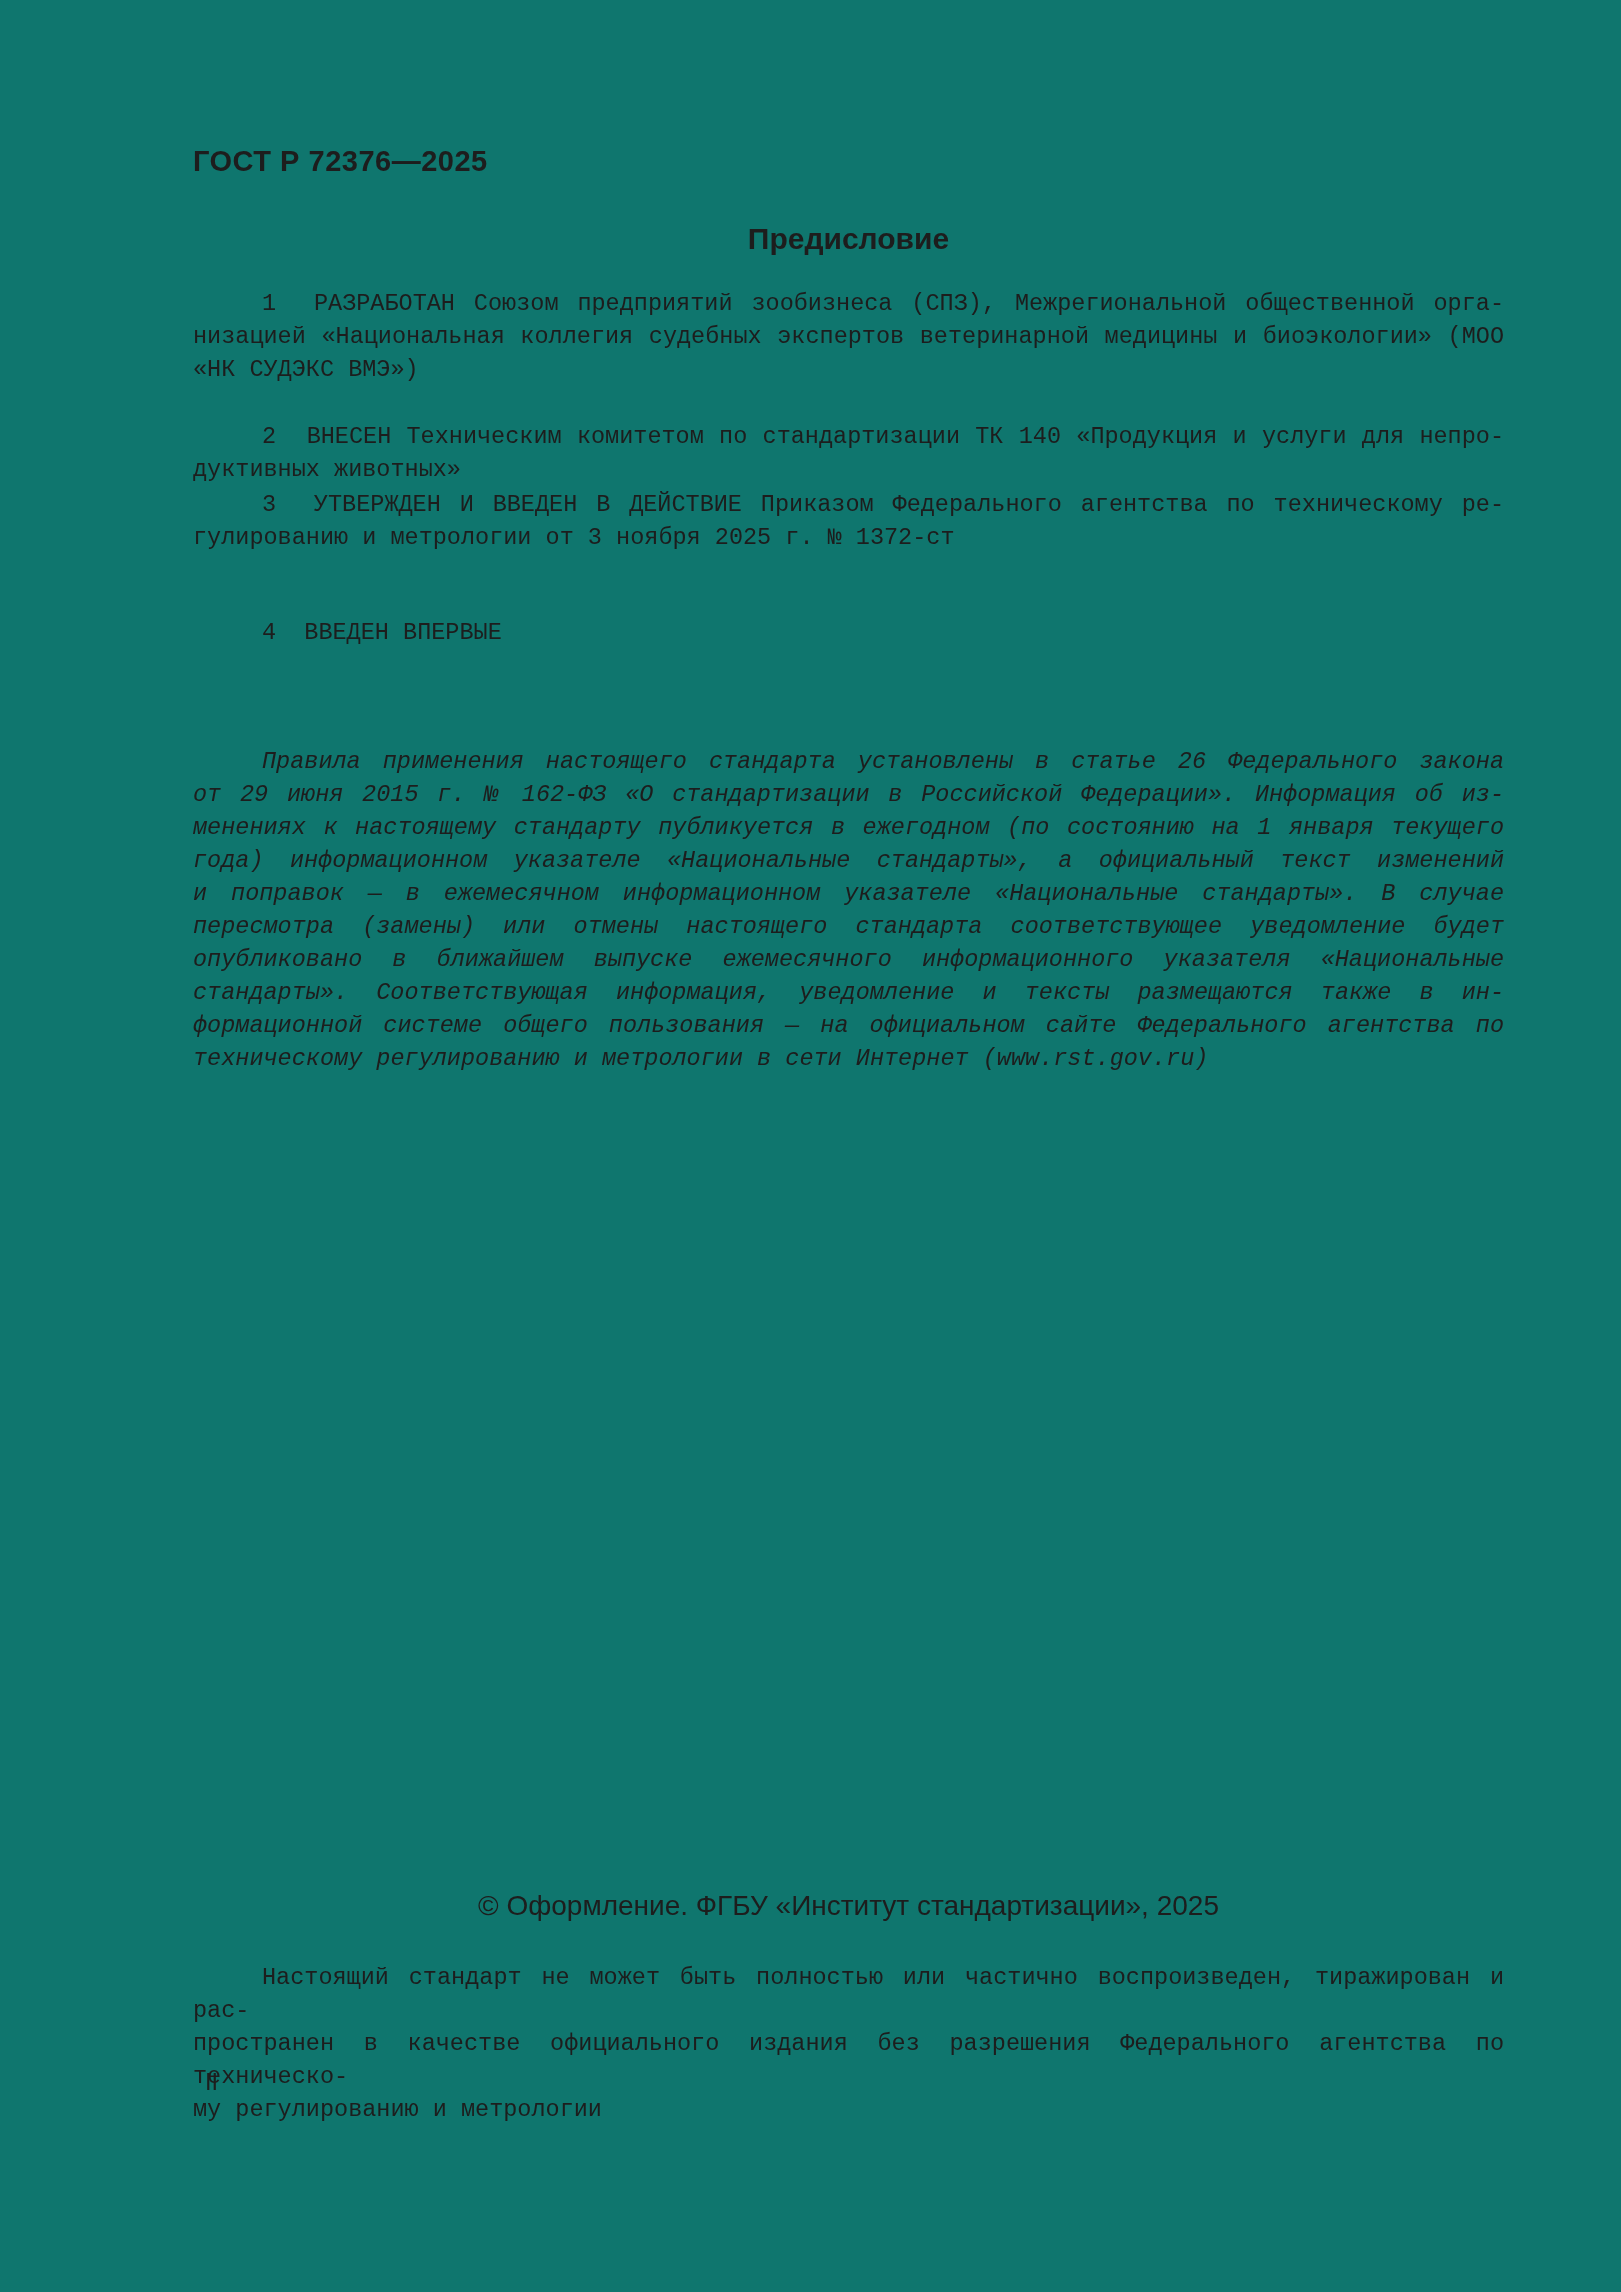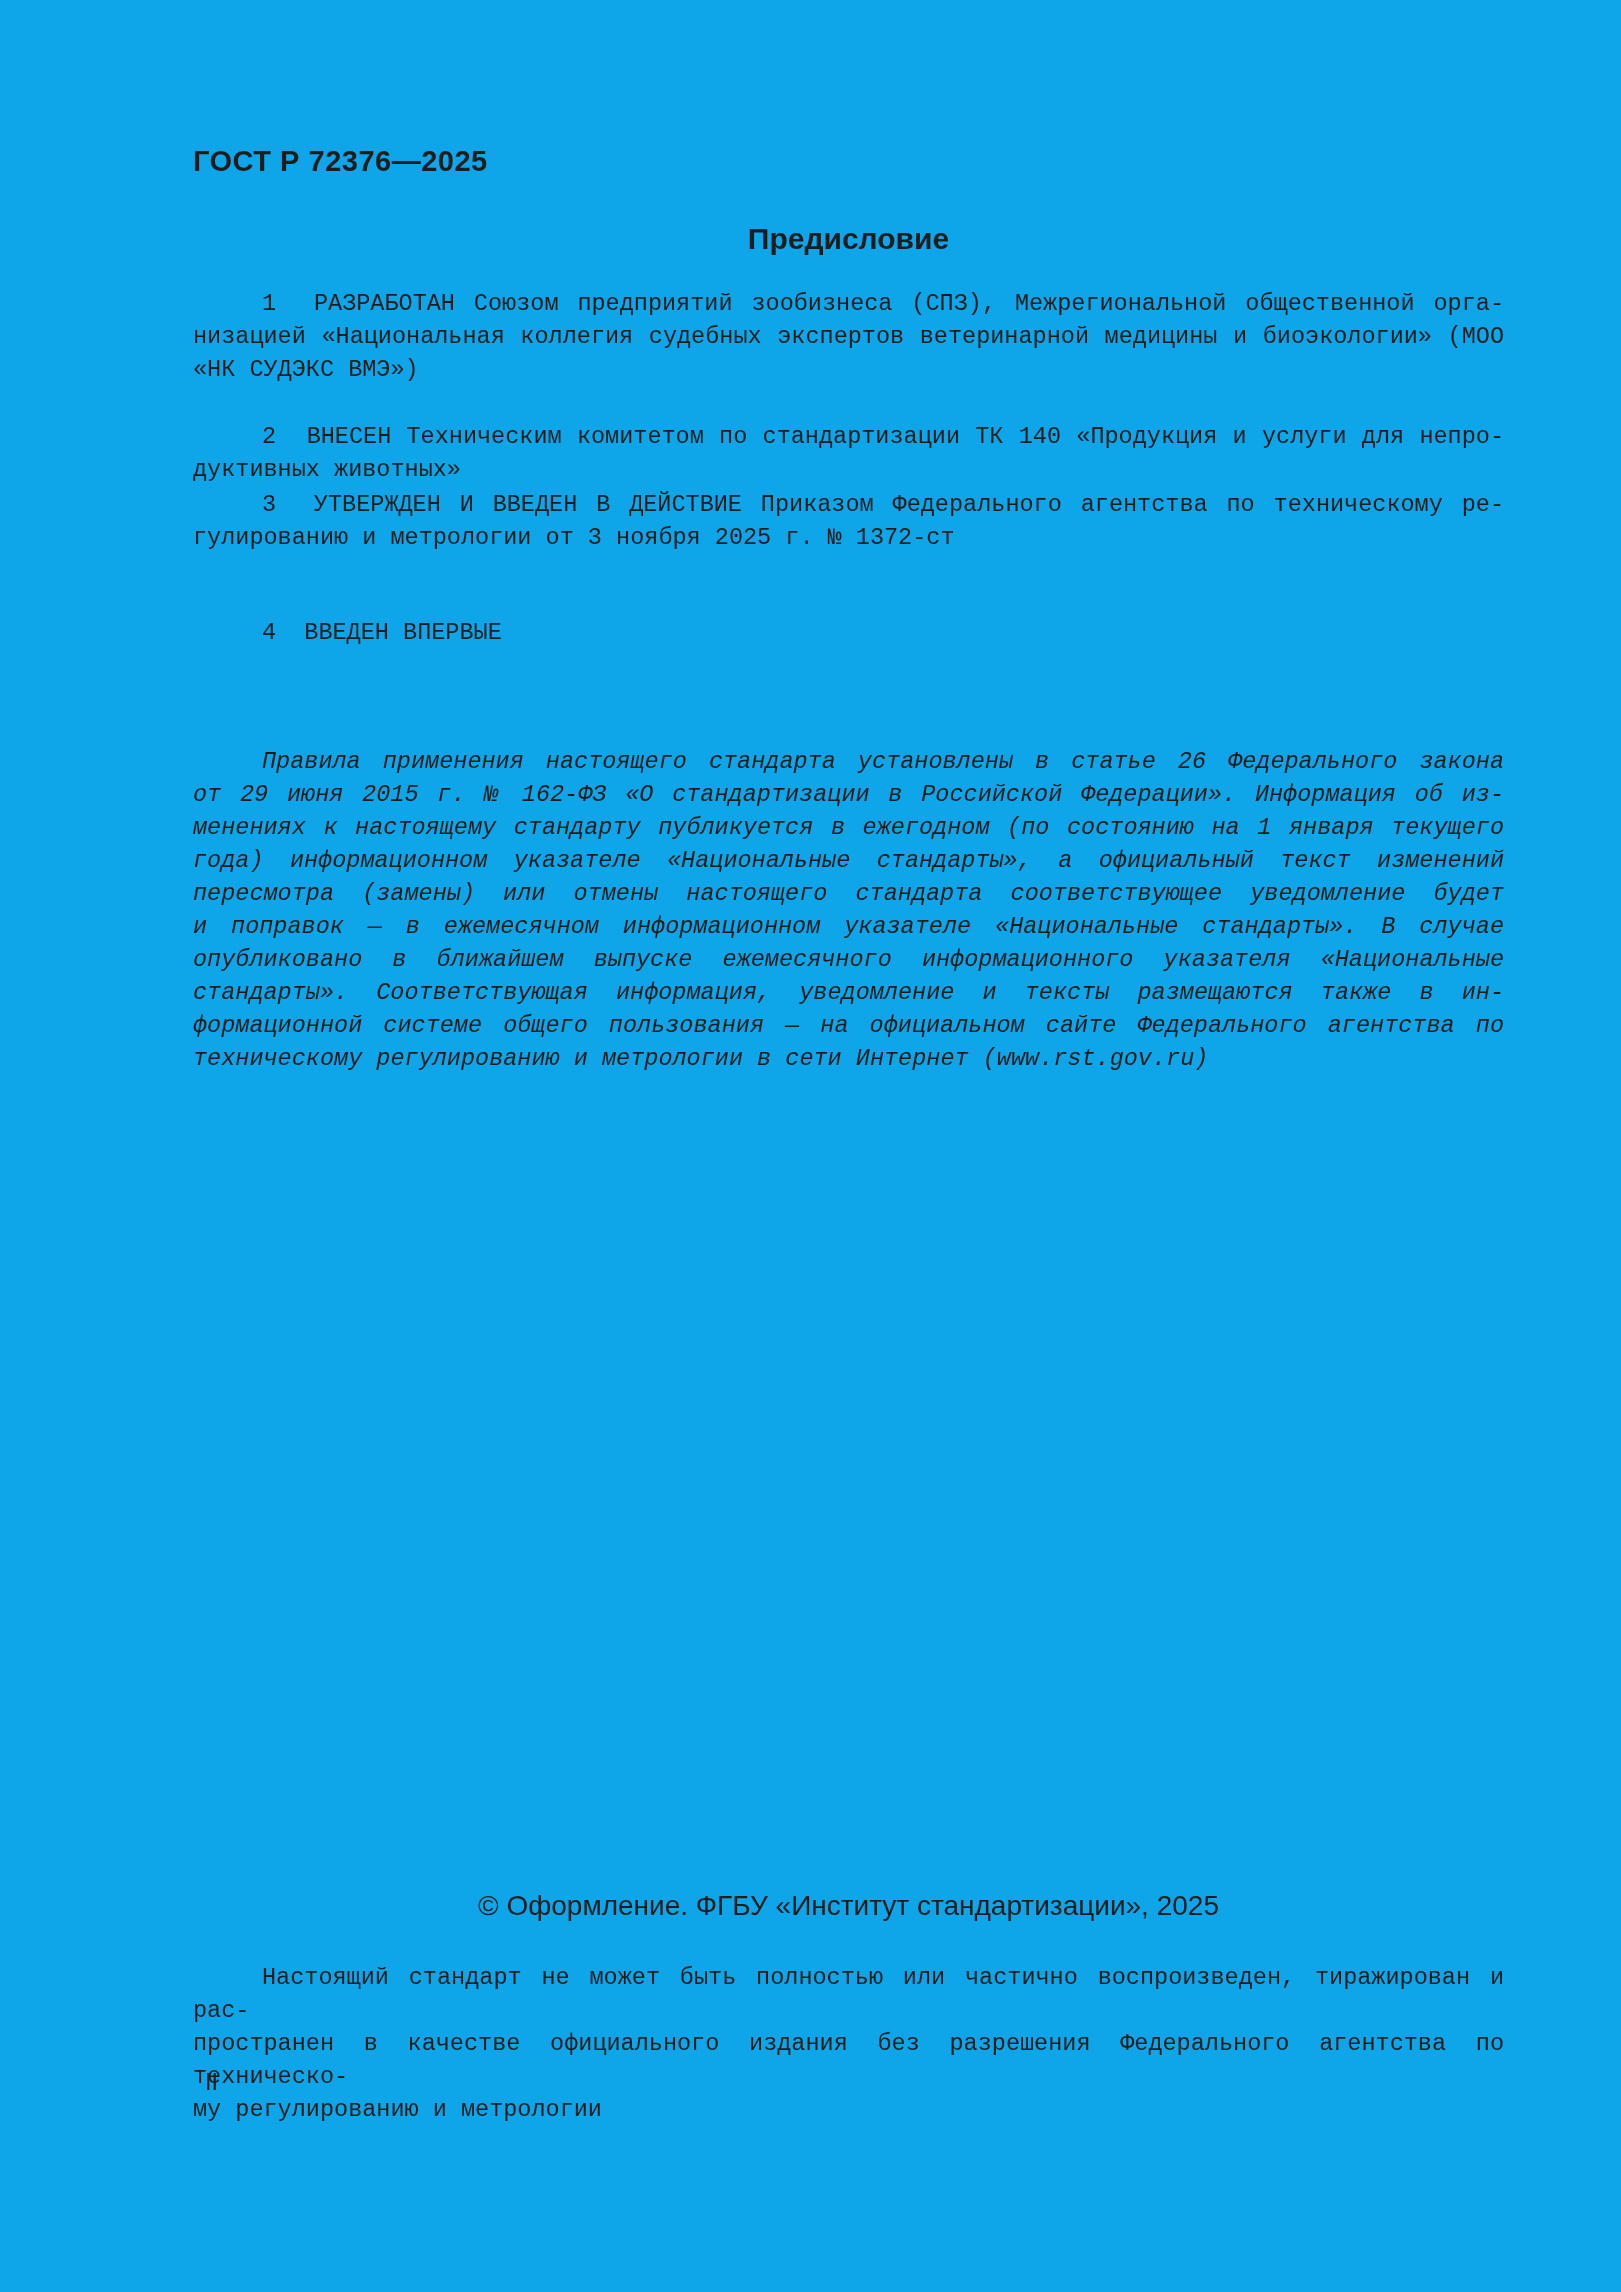--- a/index.html
+++ b/index.html
@@ -1,21 +1,21 @@
 <!DOCTYPE html>
 <html lang="ru"><head>
 <meta charset="utf-8">
 <style>
   html, body { margin: 0; padding: 0; background: #e8e8e8; }
   .page {
     position: relative;
     width: 1621px;
     height: 2293px;
     margin: 0 auto;
-    background: #0ea5e9;
+    background: #0f766e;
     font-family: "Liberation Sans", "DejaVu Sans", sans-serif;
     color: #1d1d1d;
     overflow: hidden;
   }
   .abs { position: absolute; left: 193px; width: 1311px; }
   .doc-code {
     top: 145px;
     font-size: 29px;
     font-weight: bold;
     letter-spacing: 0.5px;
@@ -75,22 +75,22 @@
 
   <div class="abs para p4">
     <div class="line ind">4&nbsp; ВВЕДЕН ВПЕРВЫЕ</div>
   </div>
 
   <div class="abs para italic rules">
     <div class="line j ind">Правила применения настоящего стандарта установлены в статье 26 Федерального закона</div>
     <div class="line j">от 29 июня 2015 г. № 162-ФЗ «О стандартизации в Российской Федерации». Информация об из-</div>
     <div class="line j">менениях к настоящему стандарту публикуется в ежегодном (по состоянию на 1 января текущего</div>
     <div class="line j">года) информационном указателе «Национальные стандарты», а официальный текст изменений</div>
+    <div class="line j">и поправок — в ежемесячном информационном указателе «Национальные стандарты». В случае</div>
     <div class="line j">пересмотра (замены) или отмены настоящего стандарта соответствующее уведомление будет</div>
-    <div class="line j">и поправок — в ежемесячном информационном указателе «Национальные стандарты». В случае</div>
     <div class="line j">опубликовано в ближайшем выпуске ежемесячного информационного указателя «Национальные</div>
     <div class="line j">стандарты». Соответствующая информация, уведомление и тексты размещаются также в ин-</div>
     <div class="line j">формационной системе общего пользования — на официальном сайте Федерального агентства по</div>
     <div class="line">техническому регулированию и метрологии в сети Интернет (www.rst.gov.ru)</div>
   </div>
 
   <div class="abs copyright-line">© Оформление. ФГБУ «Институт стандартизации», 2025</div>
 
   <div class="abs para restriction">
     <div class="line j ind">Настоящий стандарт не может быть полностью или частично воспроизведен, тиражирован и рас-</div>

